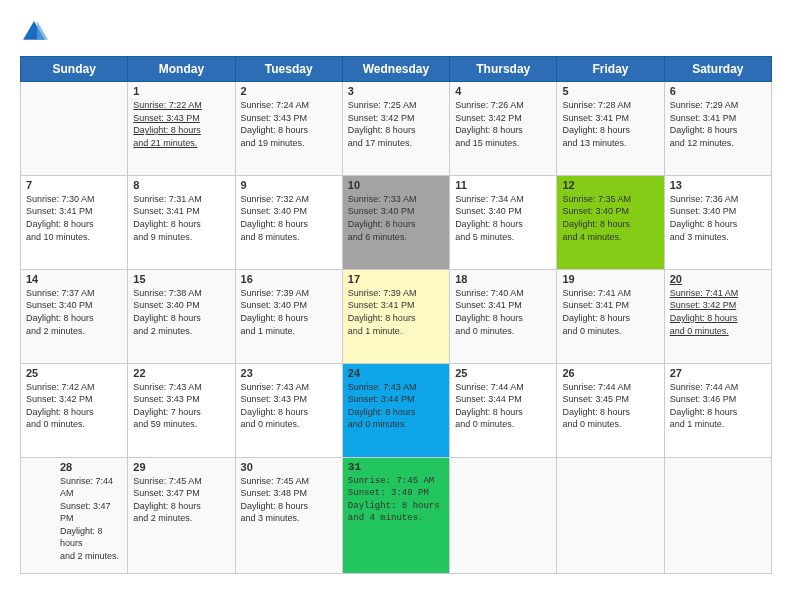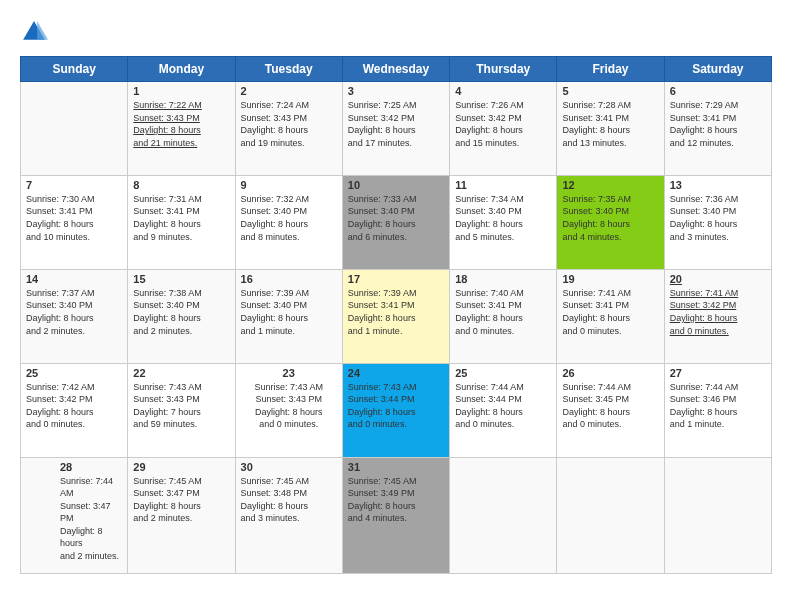--- a/index.html
+++ b/index.html
@@ -291,21 +291,21 @@
 Daylight: 8 hours
 and 0 minutes.</div>
           </td>
           <td style="background-color: rgb(255, 255, 255);">
             <span class="day-num">22</span>
             <div class="day-info" style="white-space: pre-line;">Sunrise: 7:43 AM
 Sunset: 3:43 PM
 Daylight: 7 hours
 and 59 minutes.</div>
           </td>
-          <td style="background-color: rgb(255, 255, 255); text-align: center;">
+          <td style="background-color: rgb(255, 255, 255);">
             <span class="day-num">23</span>
             <div class="day-info" style="white-space: pre-line;">Sunrise: 7:43 AM
 Sunset: 3:43 PM
 Daylight: 8 hours
 and 0 minutes.</div>
           </td>
           <td style="background-color: #0ea5e9;">
             <span class="day-num">24</span>
             <div class="day-info" style="white-space: pre-line;">Sunrise: 7:43 AM
 Sunset: 3:44 PM
@@ -349,21 +349,21 @@
 Daylight: 8 hours
 and 2 minutes.</div>
           </td>
           <td style="background-color: rgb(249, 249, 249);">
             <span class="day-num">30</span>
             <div class="day-info" style="white-space: pre-line;">Sunrise: 7:45 AM
 Sunset: 3:48 PM
 Daylight: 8 hours
 and 3 minutes.</div>
           </td>
-          <td style="background-color: #a3a3a3;">
+          <td style="background-color: #22c55e; font-family: Liberation Mono, monospace;">
             <span class="day-num">31</span>
             <div class="day-info" style="white-space: pre-line;">Sunrise: 7:45 AM
 Sunset: 3:49 PM
 Daylight: 8 hours
 and 4 minutes.</div>
           </td>
           <td class="empty-cell"></td>
           <td class="empty-cell"></td>
           <td class="empty-cell"></td>
         </tr>

